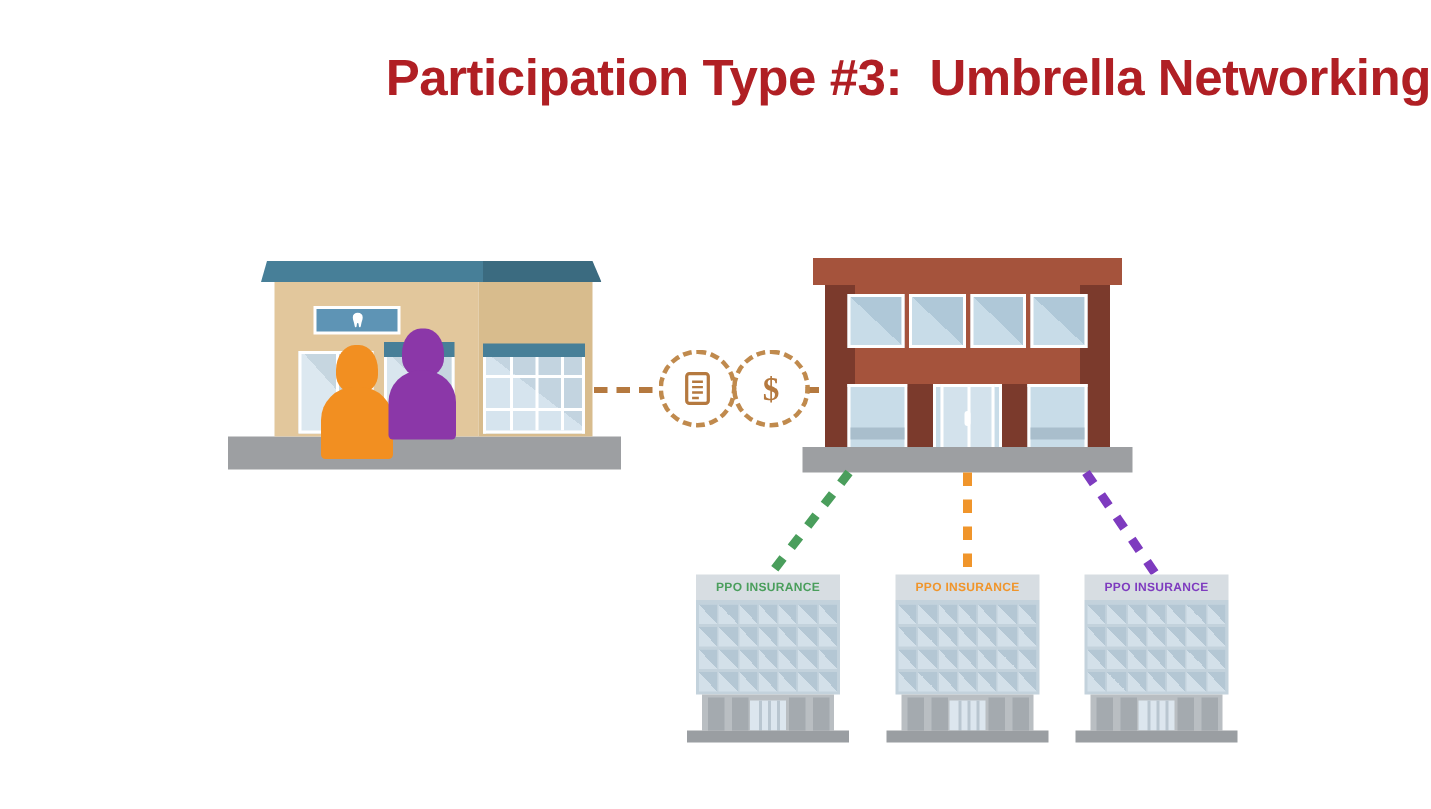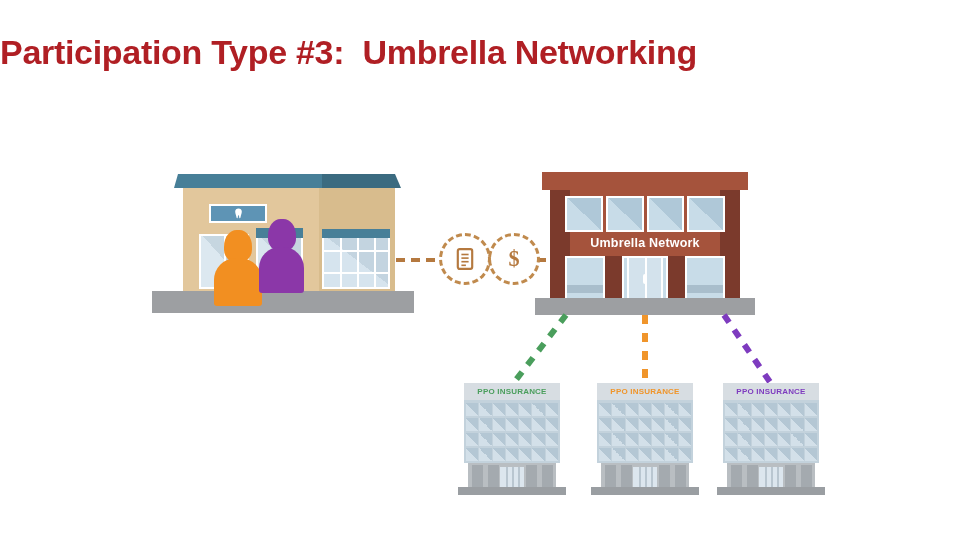--- a/index.html
+++ b/index.html
@@ -15,21 +15,21 @@
     width: 954px;
     height: 539px;
     background: #ffffff;
   }
 
   
   #title {
     position: absolute;
     left: 0; top: 33px;
     width: 954px;
-    text-align: left;
+    text-align: right;
     font-size: 34px;
     font-weight: bold;
     color: #B01F24;
     letter-spacing: -0.3px;
     white-space: pre;
   }
 
   
   #dental-office { position: absolute; left: 152px; top: 168px; width: 262px; height: 145px; }
 
@@ -315,21 +315,20 @@
     <div id="un-col-right"></div>
     <div id="un-roof"></div>
 
     <div id="un-upper-windows">
       <div class="un-upper-pane"></div>
       <div class="un-upper-pane"></div>
       <div class="un-upper-pane"></div>
       <div class="un-upper-pane"></div>
     </div>
 
-    <div id="un-label">Umbrella Network</div>
 
     <div id="un-lower">
       <div class="un-lower-pane" style="left:0;width:40px;">
         <div class="sill"></div>
       </div>
       <div class="un-pier" style="left:40px;"></div>
       <div class="un-lower-pane" style="left:57px;width:46px;"></div>
       <div id="un-door">
         <div class="door-split"></div>
         <div class="handle"></div>

